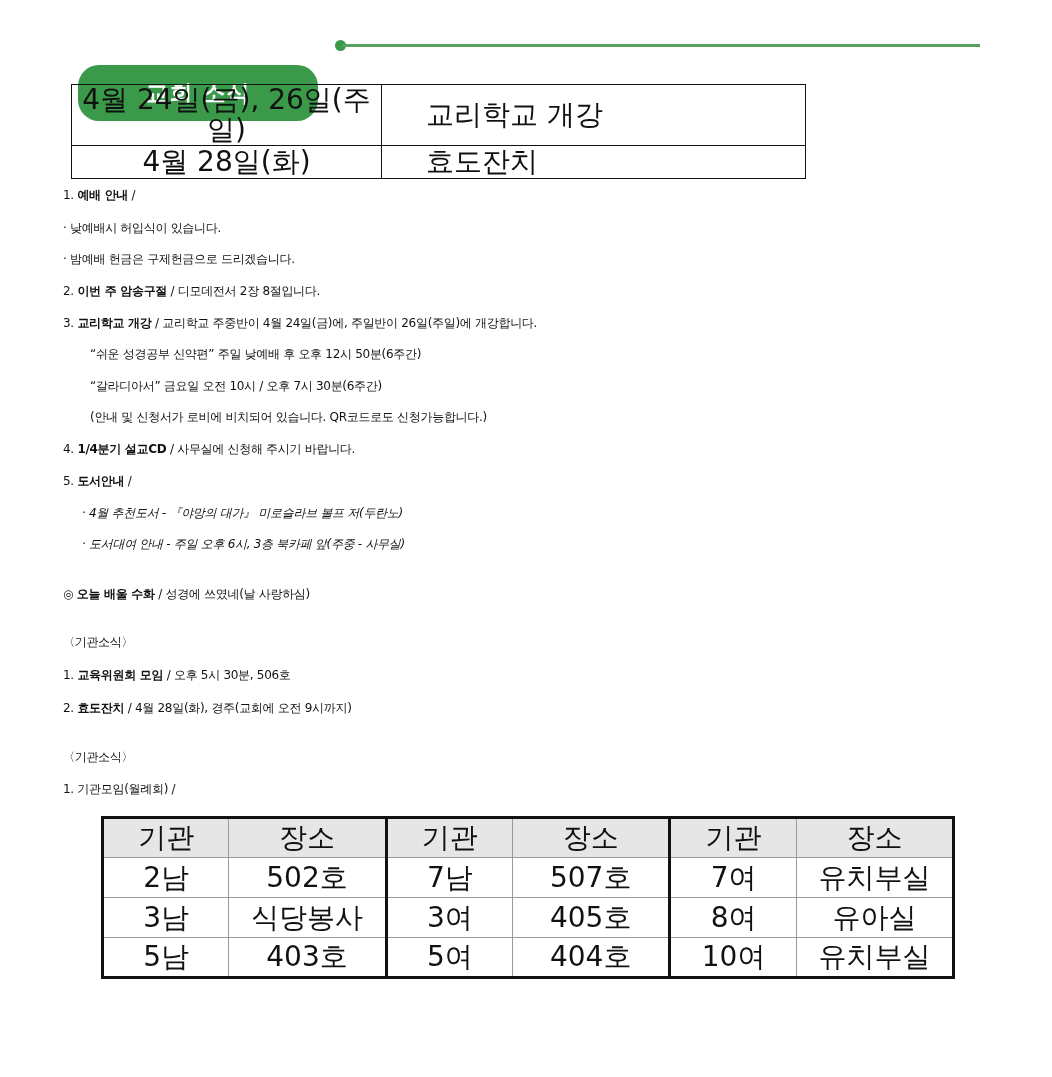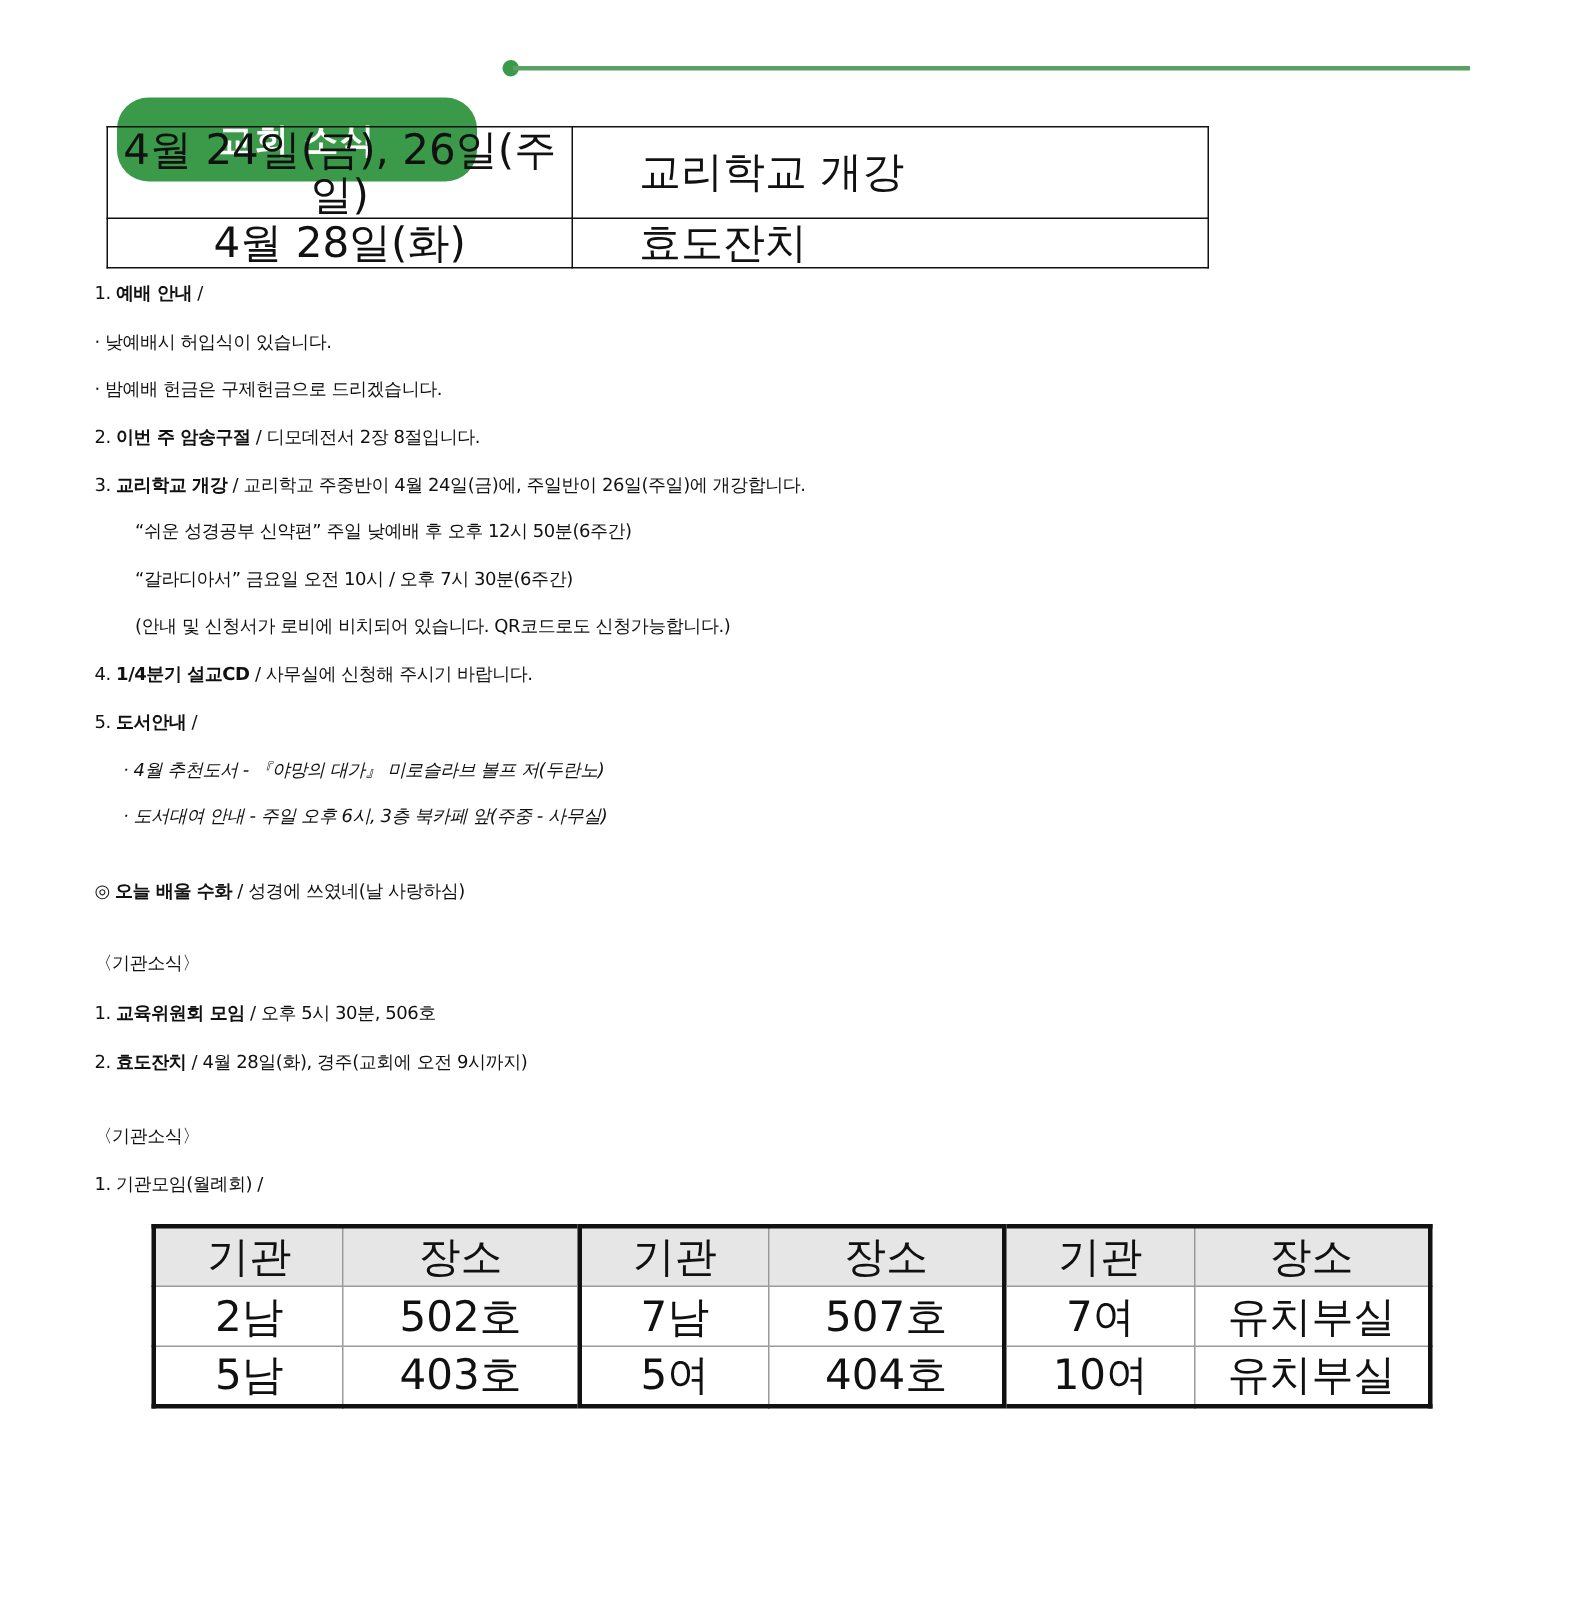--- a/index.html
+++ b/index.html
@@ -149,20 +149,28 @@
   </tr>
   <tr>
     <td>2남</td>
     <td class="grp-end">502호</td>
     <td>7남</td>
     <td class="grp-end">507호</td>
     <td>7여</td>
     <td>유치부실</td>
   </tr>
   <tr>
+    <td>3남</td>
+    <td class="grp-end">식당봉사</td>
+    <td>3여</td>
+    <td class="grp-end">405호</td>
+    <td>8여</td>
+    <td>유아실</td>
+  </tr>
+  <tr>
     <td>5남</td>
     <td class="grp-end">403호</td>
     <td>5여</td>
     <td class="grp-end">404호</td>
     <td>10여</td>
     <td>유치부실</td>
   </tr>
 </tbody>
   </table>
 

